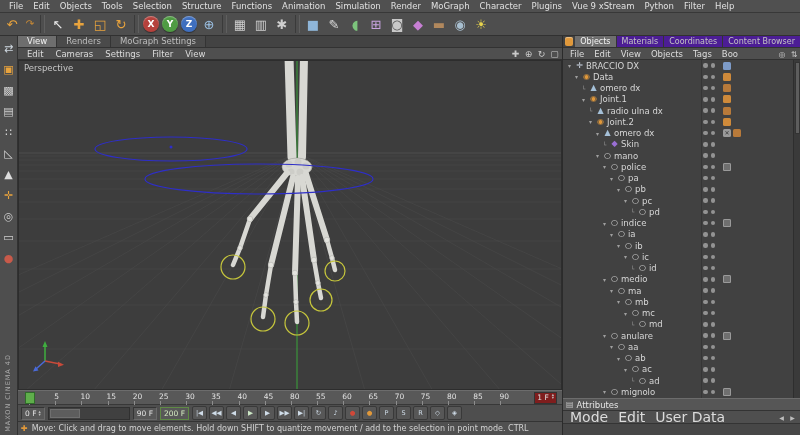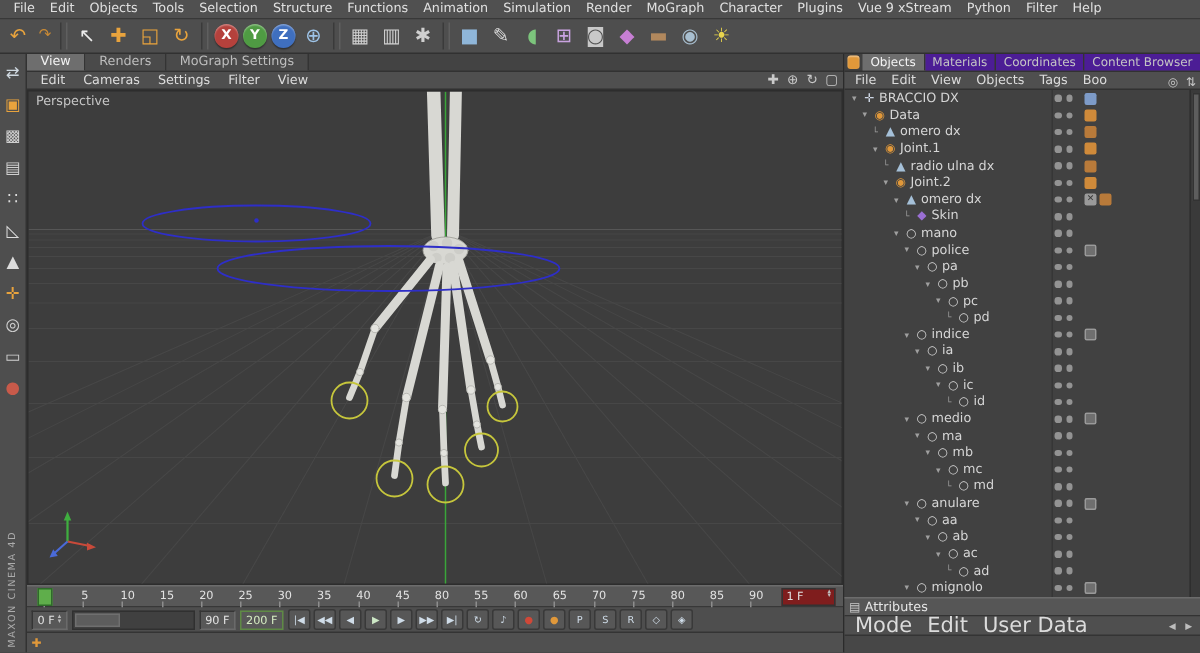--- a/index.html
+++ b/index.html
@@ -39,21 +39,21 @@
   .viewport{position:absolute;top:24px;left:0;width:544px;height:330px;background:#3d3d3d;border:1px solid #2d2d2d;overflow:hidden}
   .vp-label{position:absolute;top:2px;left:5px;font-size:8.5px;color:#c6c6c6;z-index:4}
   .viewport svg{position:absolute;top:0;left:0}
 
   
   .timeline{position:absolute;top:354px;left:0;width:544px;height:15px;background:#585858;border-top:1px solid #6c6c6c;border-bottom:1px solid #383838}
   .ticks{position:absolute;left:10px;top:1px;display:flex}
   .tick{width:26.2px;font-size:7.5px;color:#e2e2e2;position:relative}
   .tick::before{content:"";position:absolute;left:1px;top:9px;width:1px;height:4px;background:#8d8d8d}
   .frame-marker{position:absolute;left:7px;top:1px;width:10px;height:12px;background:#5fae4b;border:1px solid #2f6b2a;z-index:2}
-  .frame-step-field{position:absolute;right:5px;top:1px;height:12px;background:#7f1d1d;border:1px solid #333;display:flex;align-items:flex-start;padding:0 2px;gap:16px;font-size:7.5px;color:#e0e0e0}
+  .frame-step-field{position:absolute;right:5px;top:1px;height:12px;background:#7f1d1d;border:1px solid #333;display:flex;align-items:flex-start;padding:0 2px;gap:3px;font-size:7.5px;color:#e0e0e0}
   .spinner{display:flex;flex-direction:column;line-height:3.4px;font-size:4.5px;color:#bdbdbd}
 
   
   .transport{position:absolute;top:369px;left:0;width:544px;height:17px;background:#4e4e4e;border-bottom:1px solid #343434;display:flex;align-items:center;gap:3px;padding-left:3px}
   .fld{height:13px;background:#585858;border:1px solid;border-color:#353535 #6a6a6a #6a6a6a #353535;display:flex;align-items:center;padding:0 3px;font-size:7.5px;color:#e3e3e3;gap:2px}
   .fld.green{border-color:#5f8a45;color:#d5ecc2}
   .hslider{width:82px;height:13px;background:#404040;border:1px solid #303030;position:relative}
   .hthumb{position:absolute;left:1px;top:1px;width:30px;height:9px;background:#5d5d5d;border:1px solid #6f6f6f}
   .tbtn{min-width:15px;height:14px;background:#575757;border:1px solid #393939;border-radius:2px;display:flex;align-items:center;justify-content:center;color:#cfdce8;padding:0 1px}
   .tbtn .g{font-size:6.5px;line-height:1}
@@ -488,20 +488,21 @@
             <span class="g">◇</span>
           </span>
           <span class="tbtn">
             <span class="g">◈</span>
           </span>
         </span>
     </div>
 
     <div class="statusbar">
       <span class="g">✚</span>
+      <span class="status-text">Move: Click and drag to move elements. Hold down SHIFT to quantize movement / add to the selection in point mode. CTRL</span>
     </div>
   </div>
 
   <div class="right">
 
     <div class="rp-tabs">
       <span class="rp-panelicon"></span>
       <span style="display:flex">
 
       <span class="rp-tab active"><span>Objects</span></span>

